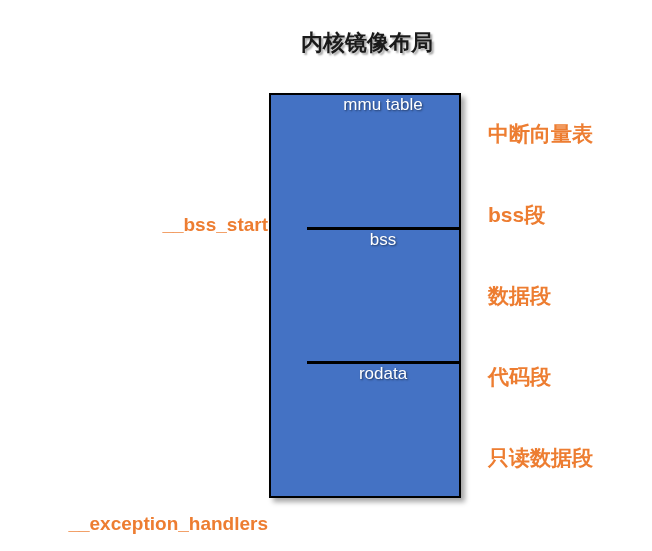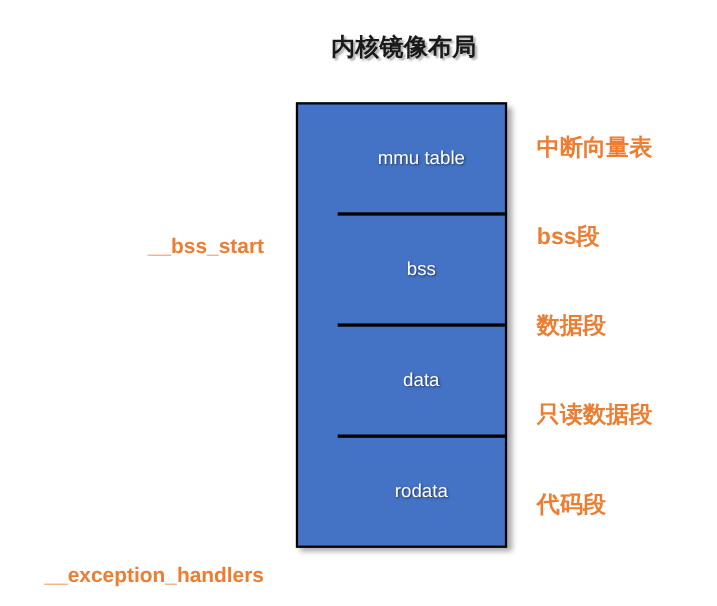--- a/index.html
+++ b/index.html
@@ -31,21 +31,21 @@
     height: 401px;
     background: #4472C4;
     border: 2px solid #000000;
     box-shadow: 4px 4px 5px rgba(0,0,0,0.35);
     display: flex;
     flex-direction: column;
   }
   .segment {
     flex: 1;
     display: flex;
-    align-items: center;
+    align-items: flex-start;
     justify-content: center;
     border-bottom: 3px solid #000000;
     margin-left: 36px;
   }
   .segment:last-child { border-bottom: none; }
   .seg-label {
     color: #ffffff;
     font-size: 17px;
     text-shadow: 1px 1px 2px rgba(0,0,0,0.5);
     white-space: nowrap;
@@ -69,50 +69,48 @@
   }
   .marker {
     position: absolute;
     left: 0;
     width: 240px;
     text-align: right;
     color: #ED7D31;
     font-size: 19px;
     font-weight: bold;
     white-space: nowrap;
+    padding-left: 28px;
   }
   .marker-bss { top: 214px; }
   .marker-exc { top: 513px; }
 </style>
 </head>
 <body>
 
 <div class="page">
 
   <h1 class="title">内核镜像布局</h1>
 
   <div class="stack">
     <div class="segment">
       <span class="seg-label">mmu table</span>
     </div>
     <div class="segment">
       <span class="seg-label">bss</span>
     </div>
     <div class="segment">
-      <span class="seg-label">data</span>
-    </div>
-    <div class="segment">
       <span class="seg-label">rodata</span>
     </div>
   </div>
 
   <div class="annotations">
     <div class="annotation">中断向量表</div>
     <div class="annotation">bss段</div>
     <div class="annotation">数据段</div>
+    <div class="annotation">代码段</div>
     <div class="annotation">只读数据段</div>
-    <div class="annotation">代码段</div>
   </div>
 
   <div class="marker marker-bss">__bss_start</div>
   <div class="marker marker-exc">__exception_handlers</div>
 
 </div>
 
 </body></html>

